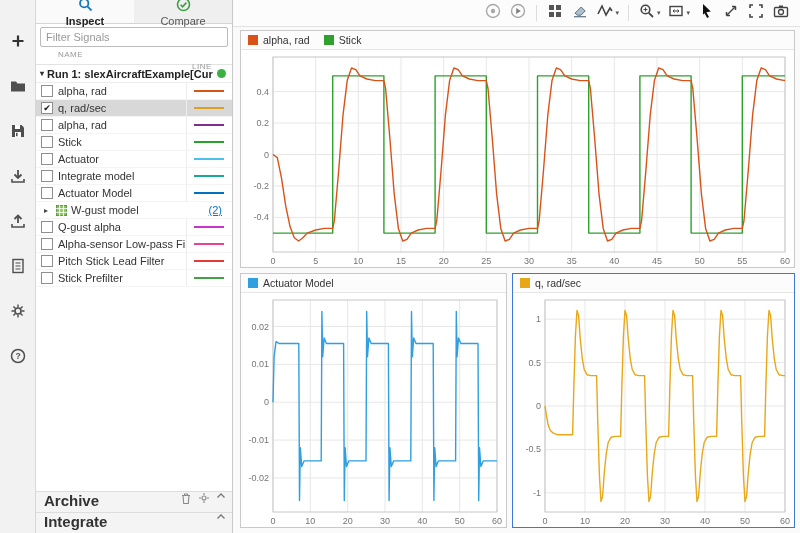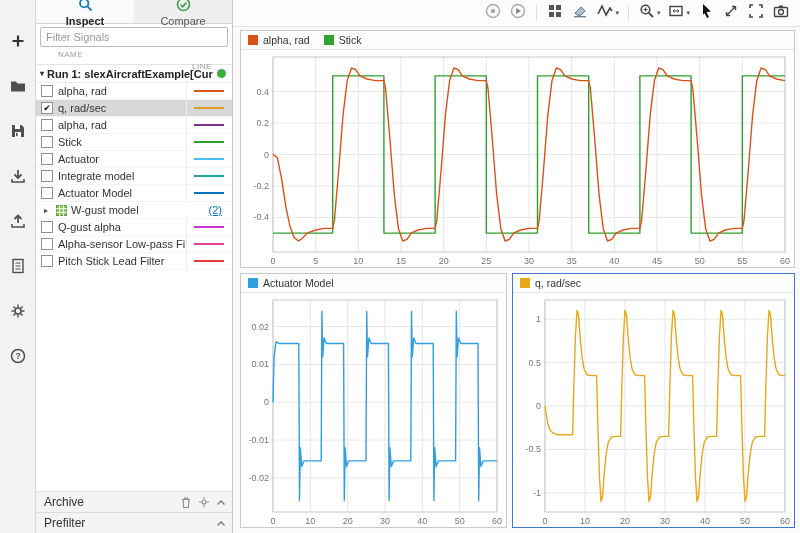--- a/index.html
+++ b/index.html
@@ -31,21 +31,21 @@
   .sig-row { height:17px; display:flex; align-items:center; padding-left:3px; font-size:11px; color:#333; border-bottom:1px solid #f4f4f4; cursor:pointer; }
   .sig-row.selected { background:#d8d8d8; }
   .cb { width:12px; height:12px; border:1px solid #8f8f8f; background:#fff; margin:0 5px 0 2px; font-size:9px; line-height:10px; text-align:center; color:#1a1a1a; flex:none; }
   .sname { flex:1; white-space:nowrap; overflow:hidden; }
   .swcol { width:46px; flex:none; height:100%; display:flex; align-items:center; padding-left:7px; border-left:1px solid #ededed; }
   .swline { width:30px; height:2px; display:block; }
   .gcaret { width:11px; flex:none; font-size:8px; color:#444; margin-left:5px; }
   .gicon { flex:none; margin:0 4px 0 1px; display:flex; }
   .slink { color:#0b74c4; text-decoration:underline; margin-left:3px; padding-right:10px; }
   .sidebar-fill { flex:1; }
-  .bar { height:21px; background:#f4f4f4; border-top:1px solid #ddd; display:flex; align-items:center; font-size:12px; color:#333; padding:0 6px 0 8px; flex:none; }
+  .bar { height:21px; background:#f4f4f4; border-top:1px solid #ddd; display:flex; align-items:flex-start; font-size:15px; color:#333; padding:0 6px 0 8px; flex:none;font-weight:bold; }
   .bar .grow { flex:1; }
   .bar .bicon { margin-left:6px; display:flex; cursor:pointer; }
 
   
   .main { flex:1; min-width:0; display:flex; flex-direction:column; background:#fafafa; }
   .main-toolbar { height:27px; flex:none; background:#fcfcfc; border-bottom:1px solid #e2e2e2; display:flex; align-items:center; justify-content:flex-end; padding:0 8px; gap:3px; }
   .tbtn { height:22px; display:flex; align-items:center; justify-content:center; padding:0 2px; cursor:pointer; border-radius:2px; }
   .caret-sm { font-size:7px; color:#555; margin-left:1px; }
   .vsep { width:1px; height:16px; background:#ddd; margin:0 4px; }
 
@@ -240,20 +240,27 @@
             <span class="swline" style="background: rgb(232, 67, 147);"></span>
           </span>
         </div>
         <div class="sig-row">
           <span class="cb"></span>
           <span class="sname">Pitch Stick Lead Filter</span>
           <span class="swcol">
             <span class="swline" style="background: rgb(229, 57, 53);"></span>
           </span>
         </div>
+        <div class="sig-row">
+          <span class="cb"></span>
+          <span class="sname">Stick Prefilter</span>
+          <span class="swcol">
+            <span class="swline" style="background: rgb(67, 160, 71);"></span>
+          </span>
+        </div>
       </div>
     <div class="sidebar-fill"></div>
     <div class="bar">
       <span>Archive</span>
       <span class="grow"></span>
       <span class="bicon">
           <svg width="12" height="13">
             <path d="M2 3.5h8M4.5 3.5V2h3v1.5" fill="none" stroke="#8a8a8a" stroke-width="1.1"></path>
             <path d="M3 3.5l0.7 8h4.6l0.7-8" fill="none" stroke="#8a8a8a" stroke-width="1.1"></path>
           </svg>
@@ -264,21 +271,21 @@
             <path d="M6 1v2M6 9v2M1 6h2M9 6h2" stroke="#8a8a8a" stroke-width="1.1"></path>
           </svg>
         </span>
       <span class="bicon">
           <svg width="10" height="7">
             <path d="M1.5 5.5L5 2l3.5 3.5" fill="none" stroke="#777" stroke-width="1.3"></path>
           </svg>
         </span>
     </div>
     <div class="bar">
-      <span>Prefilter</span>
+      <span>Integrate</span>
       <span class="grow"></span>
       <span class="bicon">
           <svg width="10" height="7">
             <path d="M1.5 5.5L5 2l3.5 3.5" fill="none" stroke="#777" stroke-width="1.3"></path>
           </svg>
         </span>
     </div>
   </div>
 
   <div class="main">

